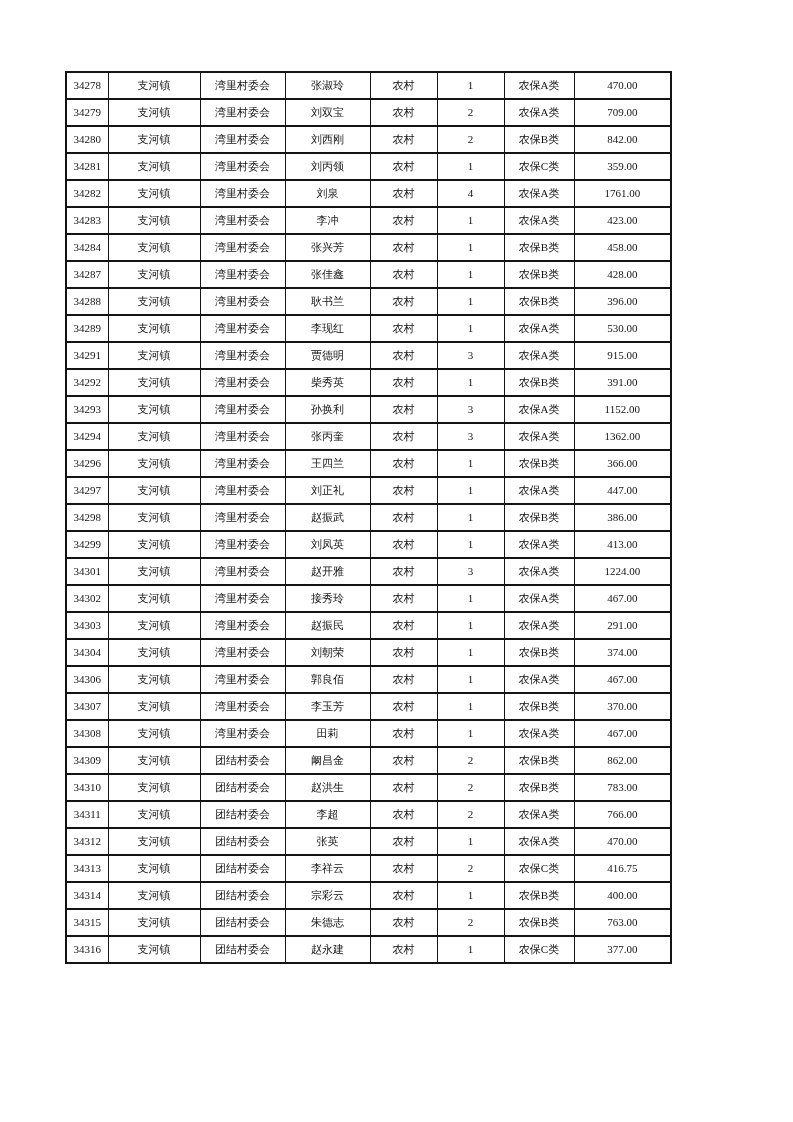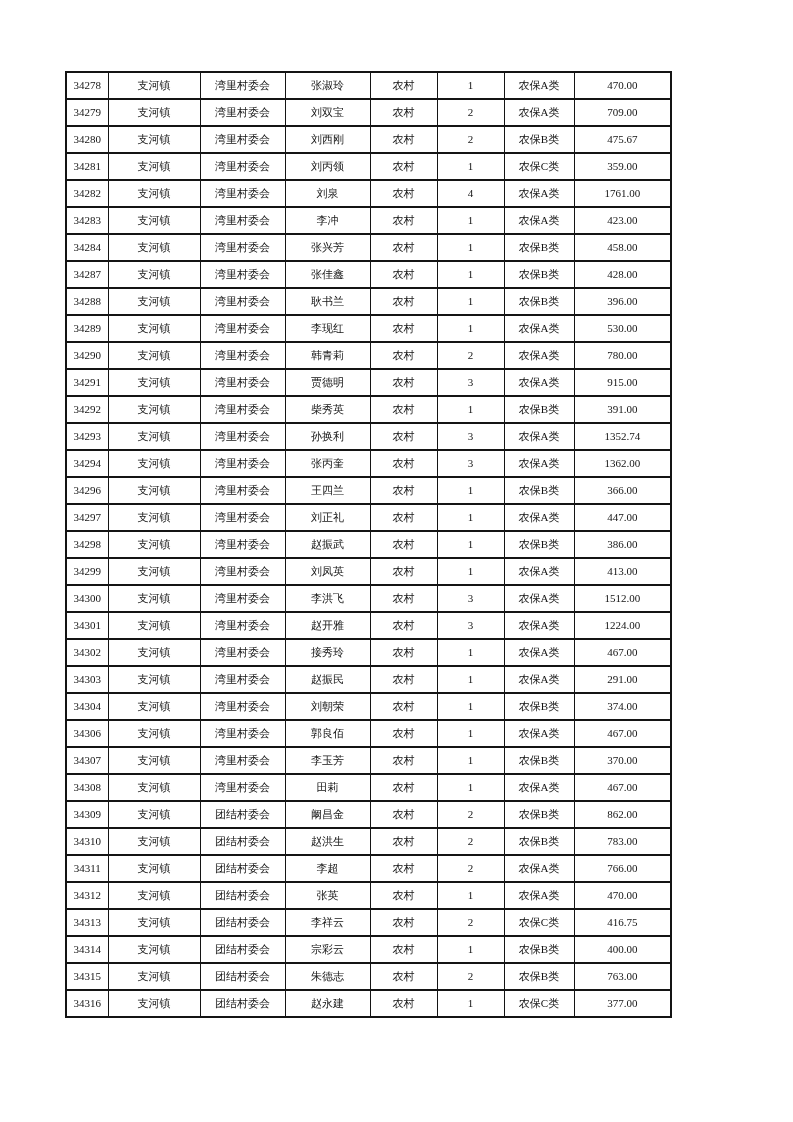--- a/index.html
+++ b/index.html
@@ -83,21 +83,21 @@
           <td>709.00</td>
         </tr>
         <tr>
           <td>34280</td>
           <td>支河镇</td>
           <td>湾里村委会</td>
           <td>刘西刚</td>
           <td>农村</td>
           <td>2</td>
           <td>农保B类</td>
-          <td>475.67</td>
+          <td>842.00</td>
         </tr>
         <tr>
           <td>34281</td>
           <td>支河镇</td>
           <td>湾里村委会</td>
           <td>刘丙领</td>
           <td>农村</td>
           <td>1</td>
           <td>农保C类</td>
           <td>359.00</td>
@@ -156,30 +156,20 @@
           <td>34289</td>
           <td>支河镇</td>
           <td>湾里村委会</td>
           <td>李现红</td>
           <td>农村</td>
           <td>1</td>
           <td>农保A类</td>
           <td>530.00</td>
         </tr>
         <tr>
-          <td>34290</td>
-          <td>支河镇</td>
-          <td>湾里村委会</td>
-          <td>韩青莉</td>
-          <td>农村</td>
-          <td>2</td>
-          <td>农保A类</td>
-          <td>780.00</td>
-        </tr>
-        <tr>
           <td>34291</td>
           <td>支河镇</td>
           <td>湾里村委会</td>
           <td>贾德明</td>
           <td>农村</td>
           <td>3</td>
           <td>农保A类</td>
           <td>915.00</td>
         </tr>
         <tr>
@@ -193,21 +183,21 @@
           <td>391.00</td>
         </tr>
         <tr>
           <td>34293</td>
           <td>支河镇</td>
           <td>湾里村委会</td>
           <td>孙换利</td>
           <td>农村</td>
           <td>3</td>
           <td>农保A类</td>
-          <td>1352.74</td>
+          <td>1152.00</td>
         </tr>
         <tr>
           <td>34294</td>
           <td>支河镇</td>
           <td>湾里村委会</td>
           <td>张丙奎</td>
           <td>农村</td>
           <td>3</td>
           <td>农保A类</td>
           <td>1362.00</td>
@@ -244,30 +234,20 @@
         </tr>
         <tr>
           <td>34299</td>
           <td>支河镇</td>
           <td>湾里村委会</td>
           <td>刘凤英</td>
           <td>农村</td>
           <td>1</td>
           <td>农保A类</td>
           <td>413.00</td>
-        </tr>
-        <tr>
-          <td>34300</td>
-          <td>支河镇</td>
-          <td>湾里村委会</td>
-          <td>李洪飞</td>
-          <td>农村</td>
-          <td>3</td>
-          <td>农保A类</td>
-          <td>1512.00</td>
         </tr>
         <tr>
           <td>34301</td>
           <td>支河镇</td>
           <td>湾里村委会</td>
           <td>赵开雅</td>
           <td>农村</td>
           <td>3</td>
           <td>农保A类</td>
           <td>1224.00</td>

